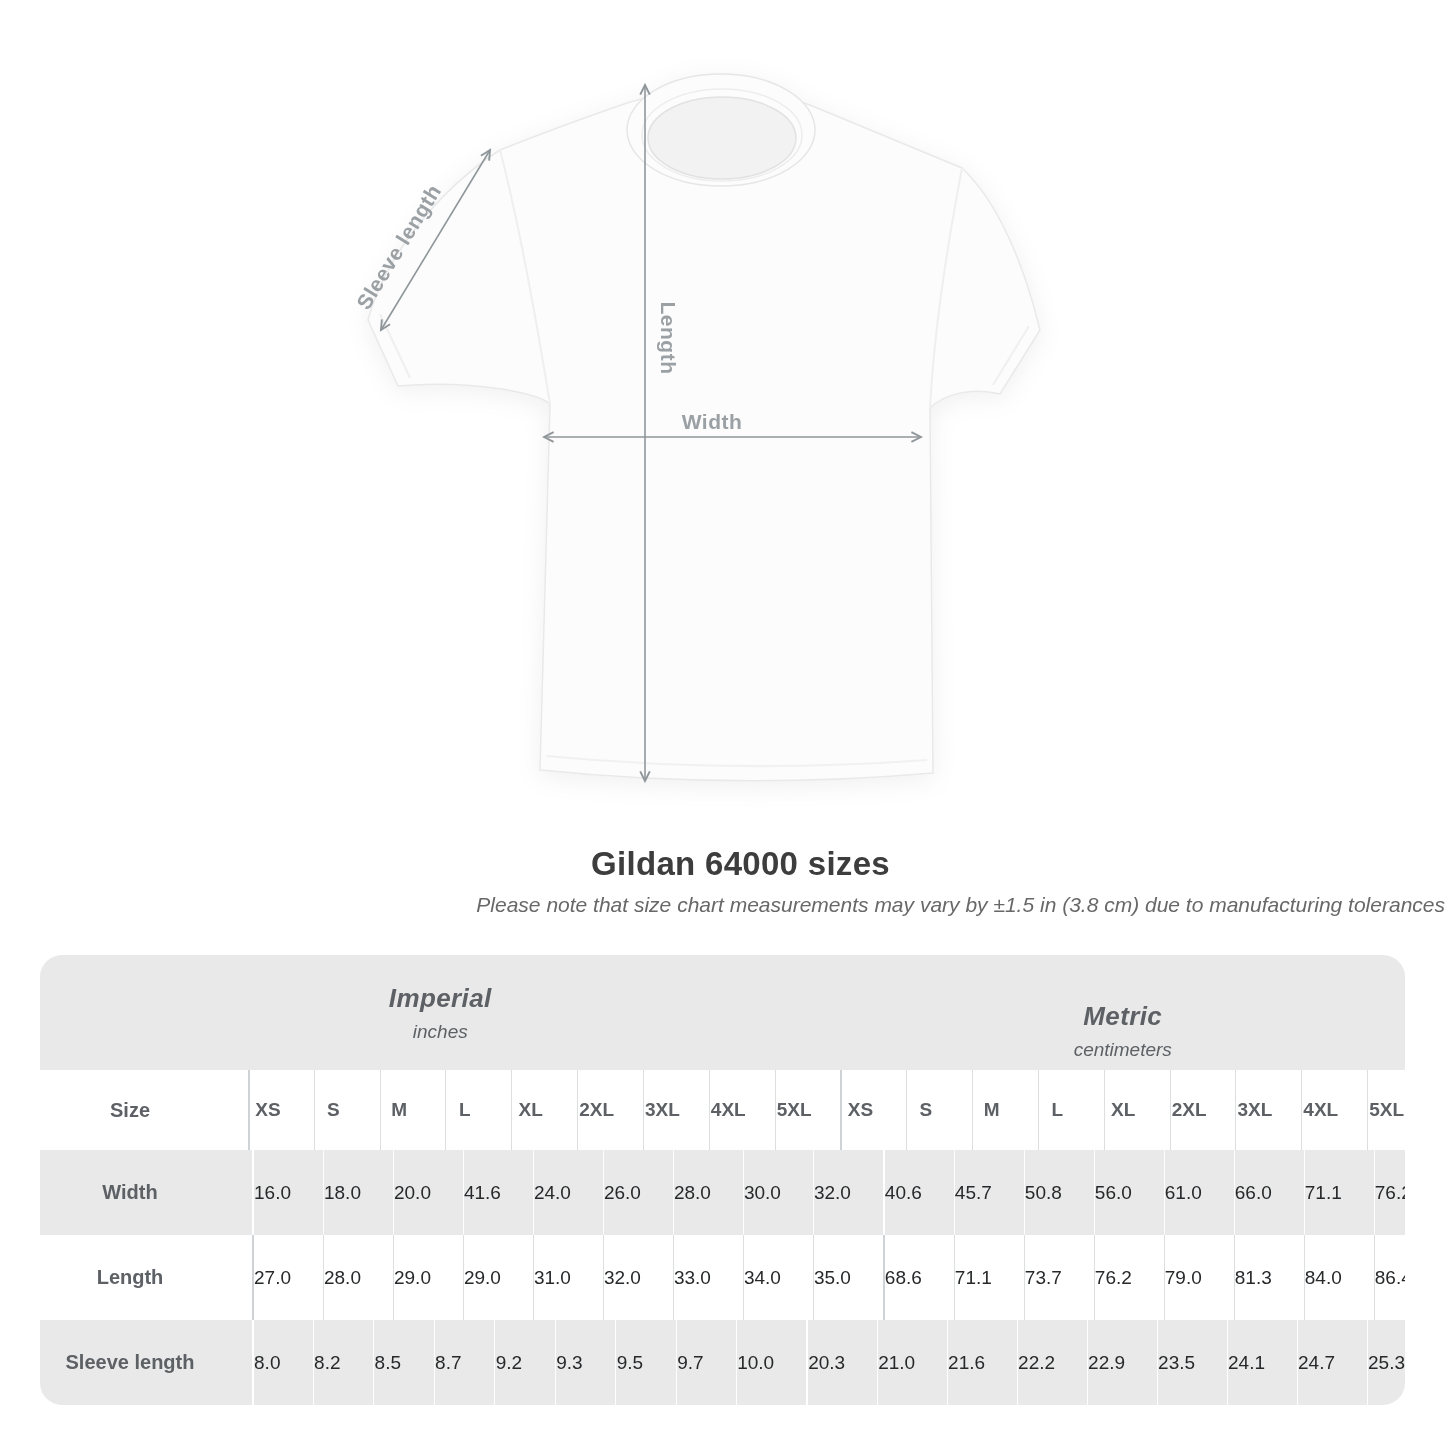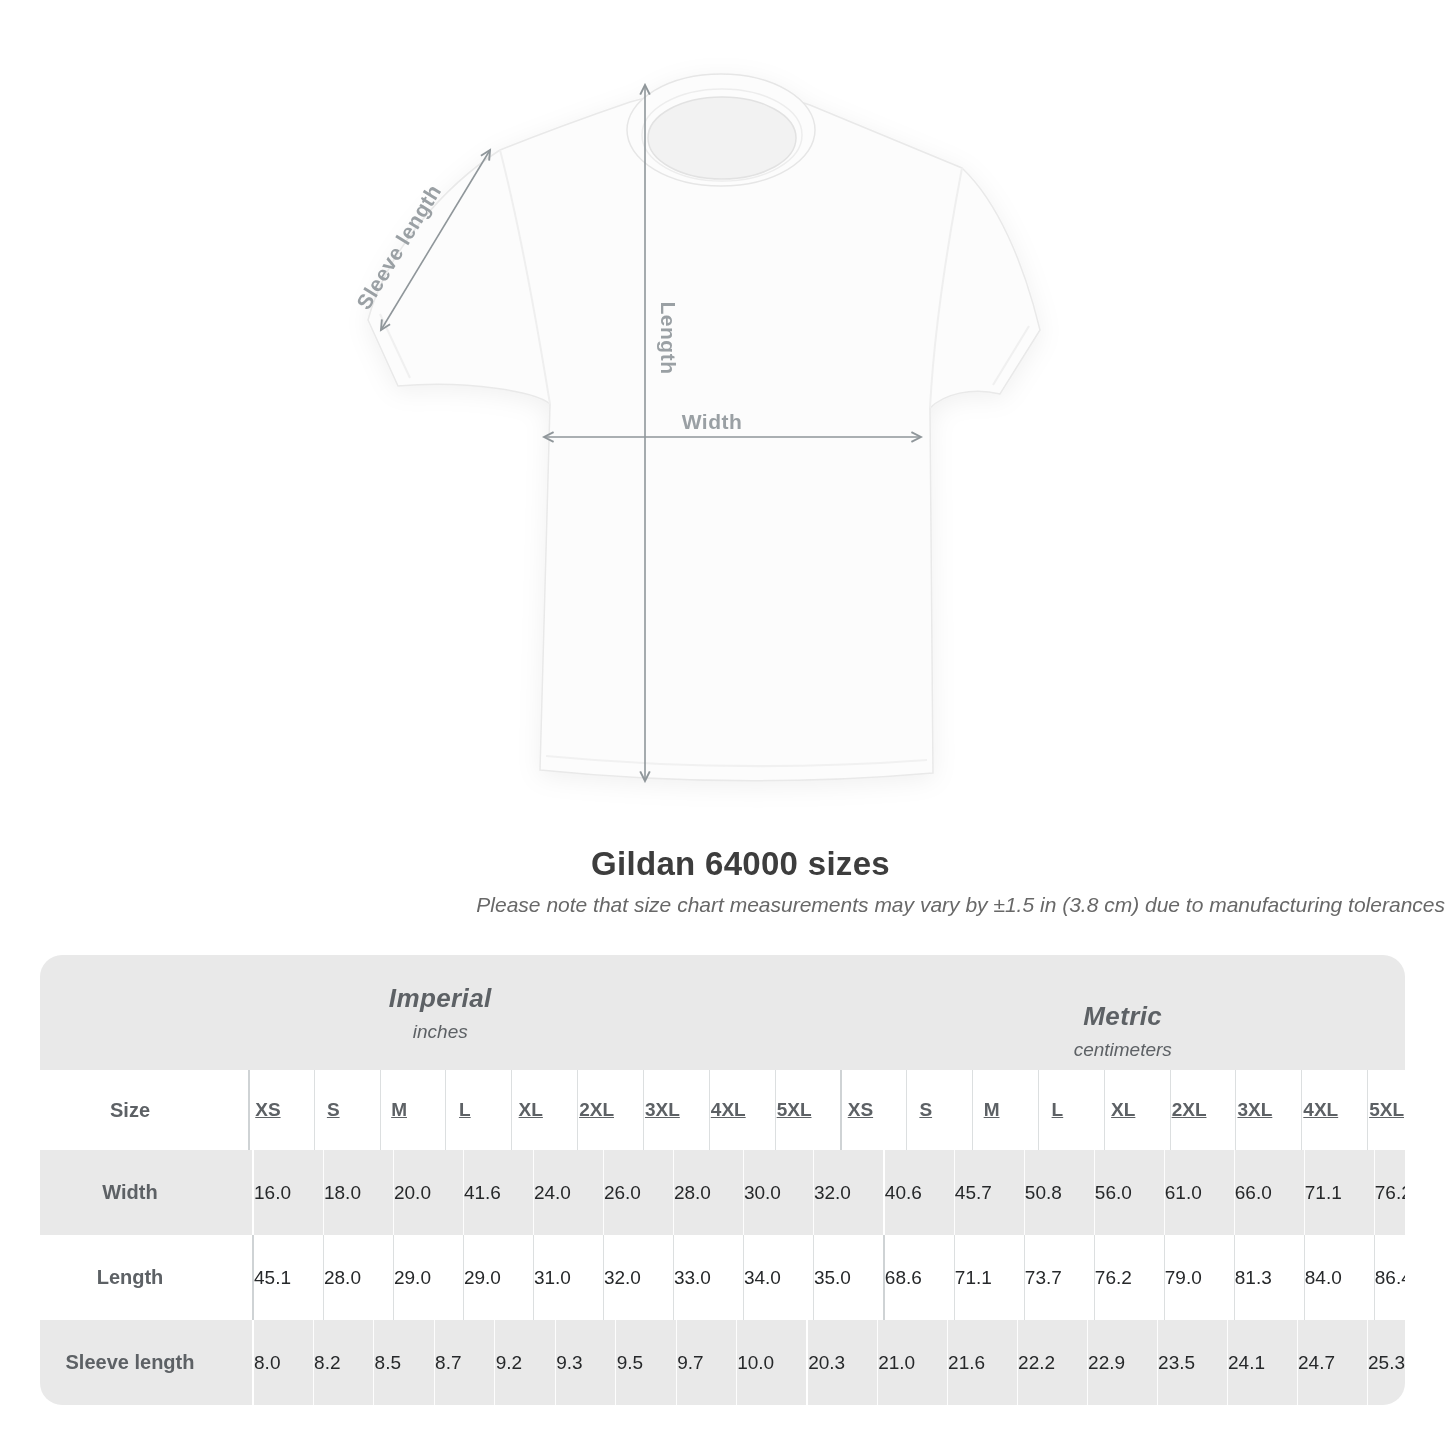--- a/index.html
+++ b/index.html
@@ -53,21 +53,21 @@
   .unit-sub{font-size:19px;font-style:italic;color:var(--header_text);}
   .size-row{height:80px;background:#ffffff;gap:28px;--sep:var(--sep_light);--sepM:var(--sep_major);}
   .data-row{height:85px;}
   .data-row.white{background:#ffffff;--sep:var(--sep_light);--sepM:var(--sep_major);}
   .data-row.gray{background:var(--band_gray);--sep:rgba(255,255,255,0.9);--sepM:rgba(255,255,255,1);}
   .cell{display:flex;align-items:center;justify-content:center;}
   .row .cell:nth-child(n+2){border-left:1px solid var(--sep);}
   .row .cell:nth-child(2),
   .row .cell:nth-child(11){border-left:2px solid var(--sepM);}
   .row-label{font-size:20px;font-weight:bold;color:var(--header_text);}
-  .size-head{font-size:19px;font-weight:bold;color:var(--header_text);text-decoration:underline;}
+  .size-head{font-size:19px;font-weight:bold;color:var(--header_text);}
   .num{font-size:19px;color:var(--value_text);margin-left:32px;}
 </style>
 </head>
 <body>
 
 <div class="diagram">
   <svg width="1445" height="830" viewBox="0 0 1445 830">
     <defs>
       <marker id="ah" viewBox="0 0 12 12" refX="10" refY="6" markerWidth="9" markerHeight="9" orient="auto-start-reverse">
         <path d="M2,2 L10,6 L2,10" fill="none" stroke="#8f969a" stroke-width="1.6"></path>
@@ -167,21 +167,21 @@
     <div class="cell num">56.0</div>
     <div class="cell num">61.0</div>
     <div class="cell num">66.0</div>
     <div class="cell num">71.1</div>
     <div class="cell num">76.2</div>
     <div class="cell num">81.3</div>
   </div>
 
   <div class="row data-row white">
     <div class="cell row-label">Length</div>
-    <div class="cell num">45.1</div>
+    <div class="cell num">27.0</div>
     <div class="cell num">28.0</div>
     <div class="cell num">29.0</div>
     <div class="cell num">29.0</div>
     <div class="cell num">31.0</div>
     <div class="cell num">32.0</div>
     <div class="cell num">33.0</div>
     <div class="cell num">34.0</div>
     <div class="cell num">35.0</div>
     <div class="cell num">68.6</div>
     <div class="cell num">71.1</div>

